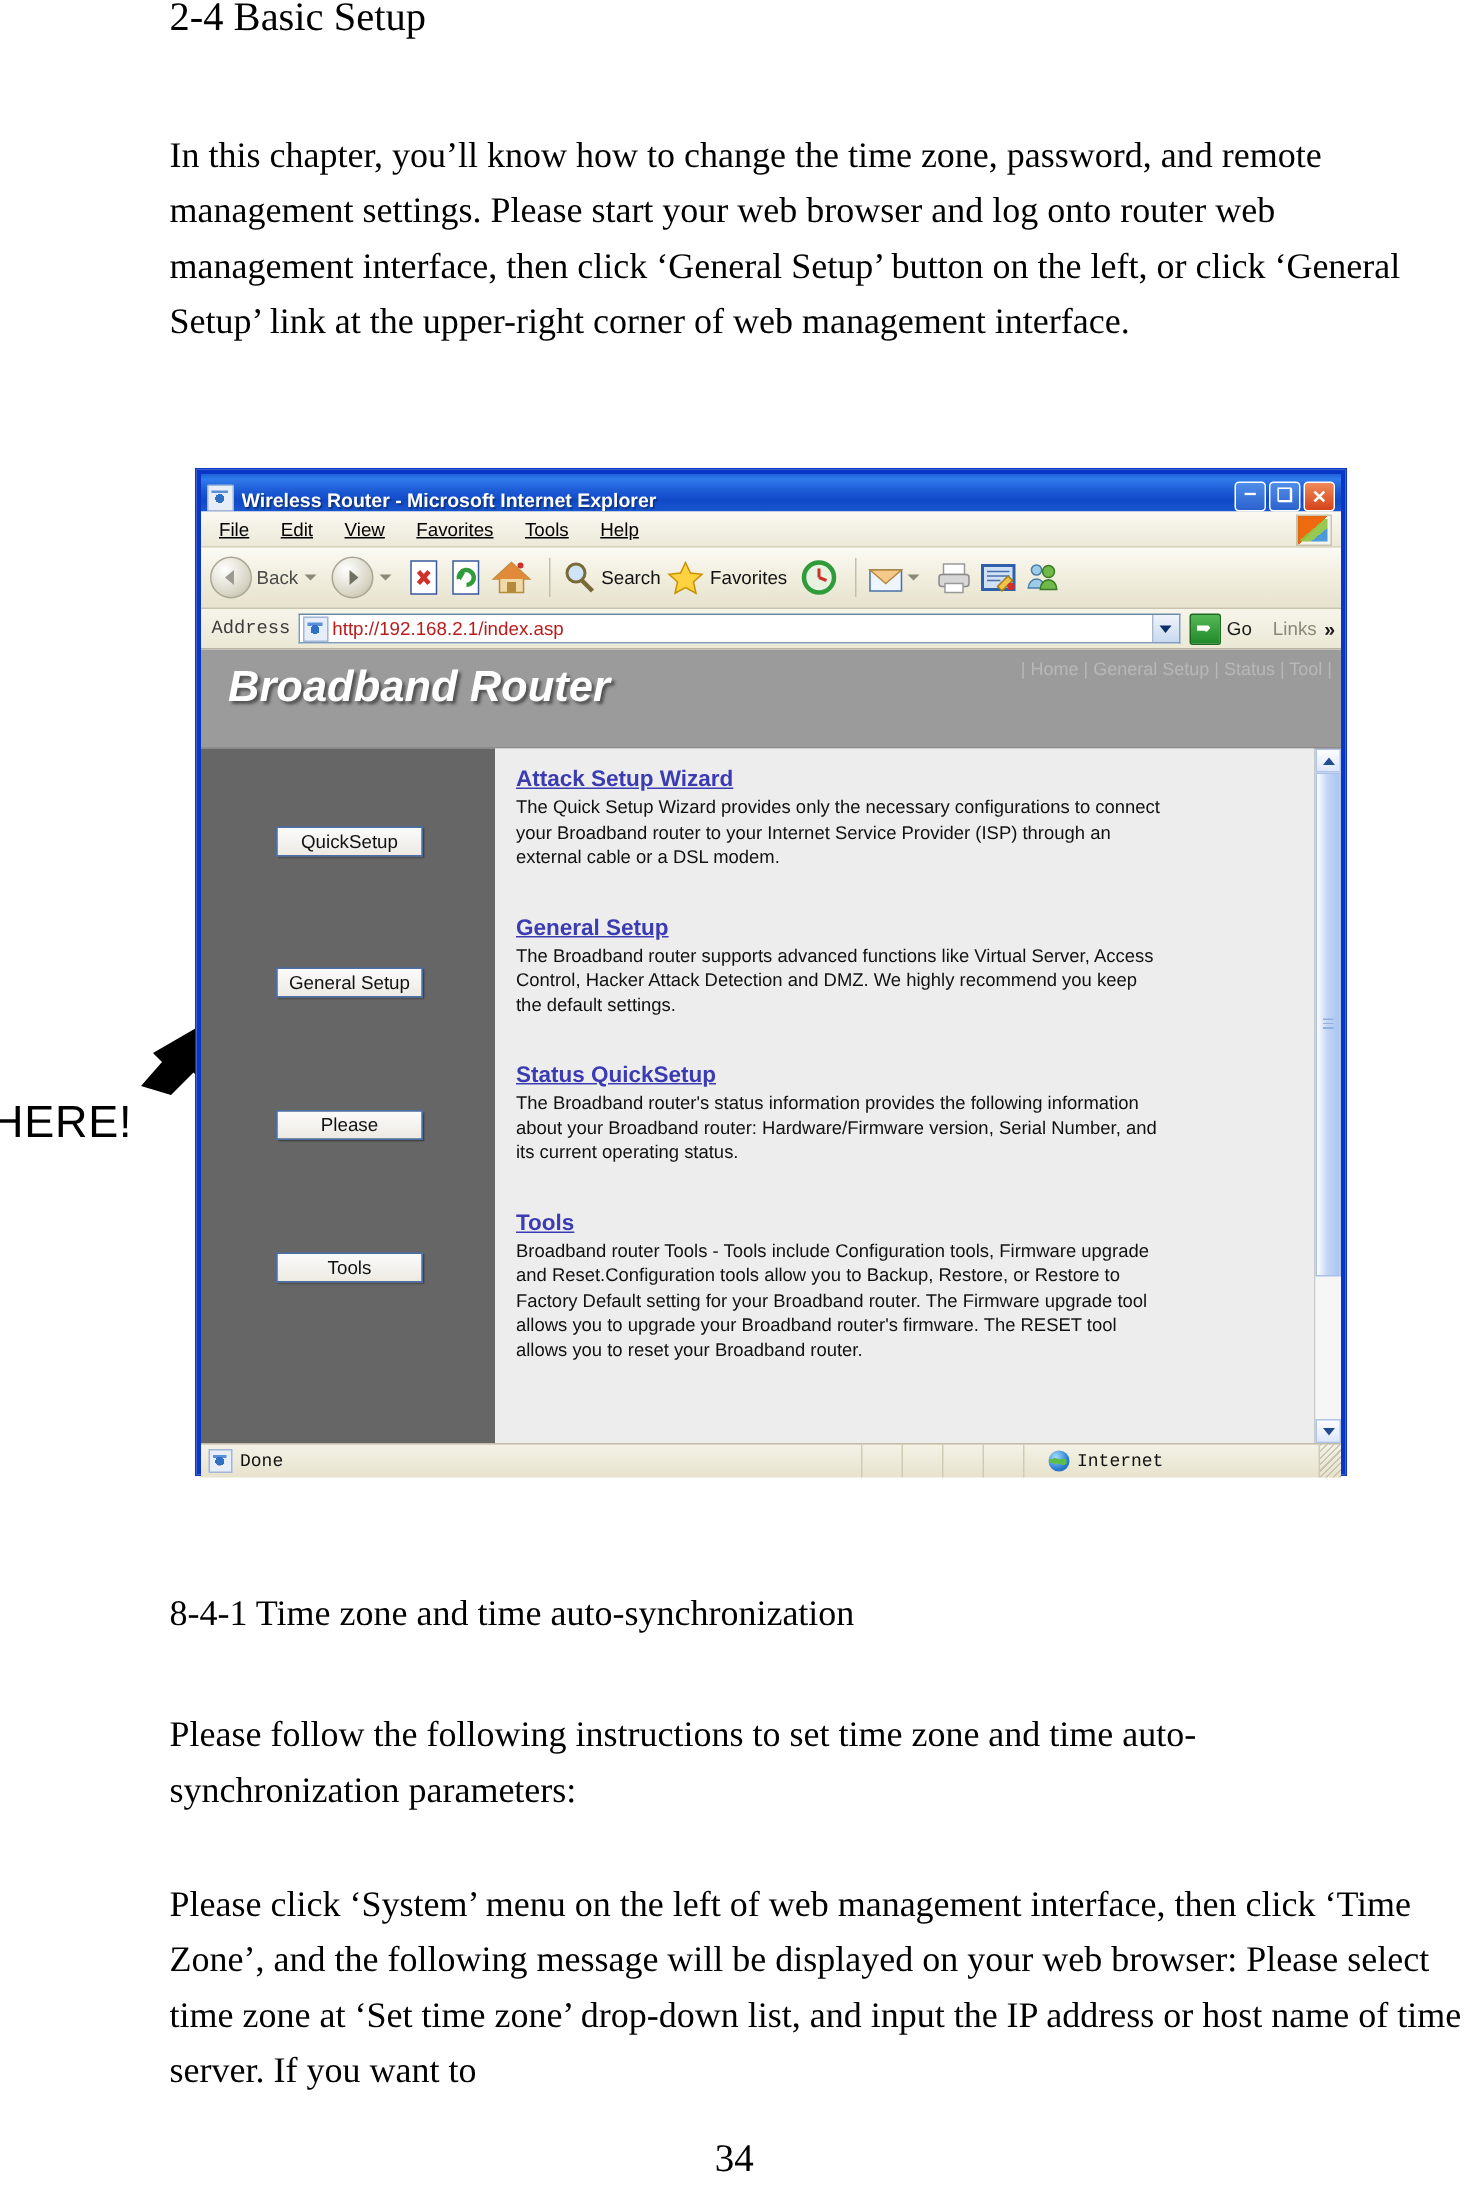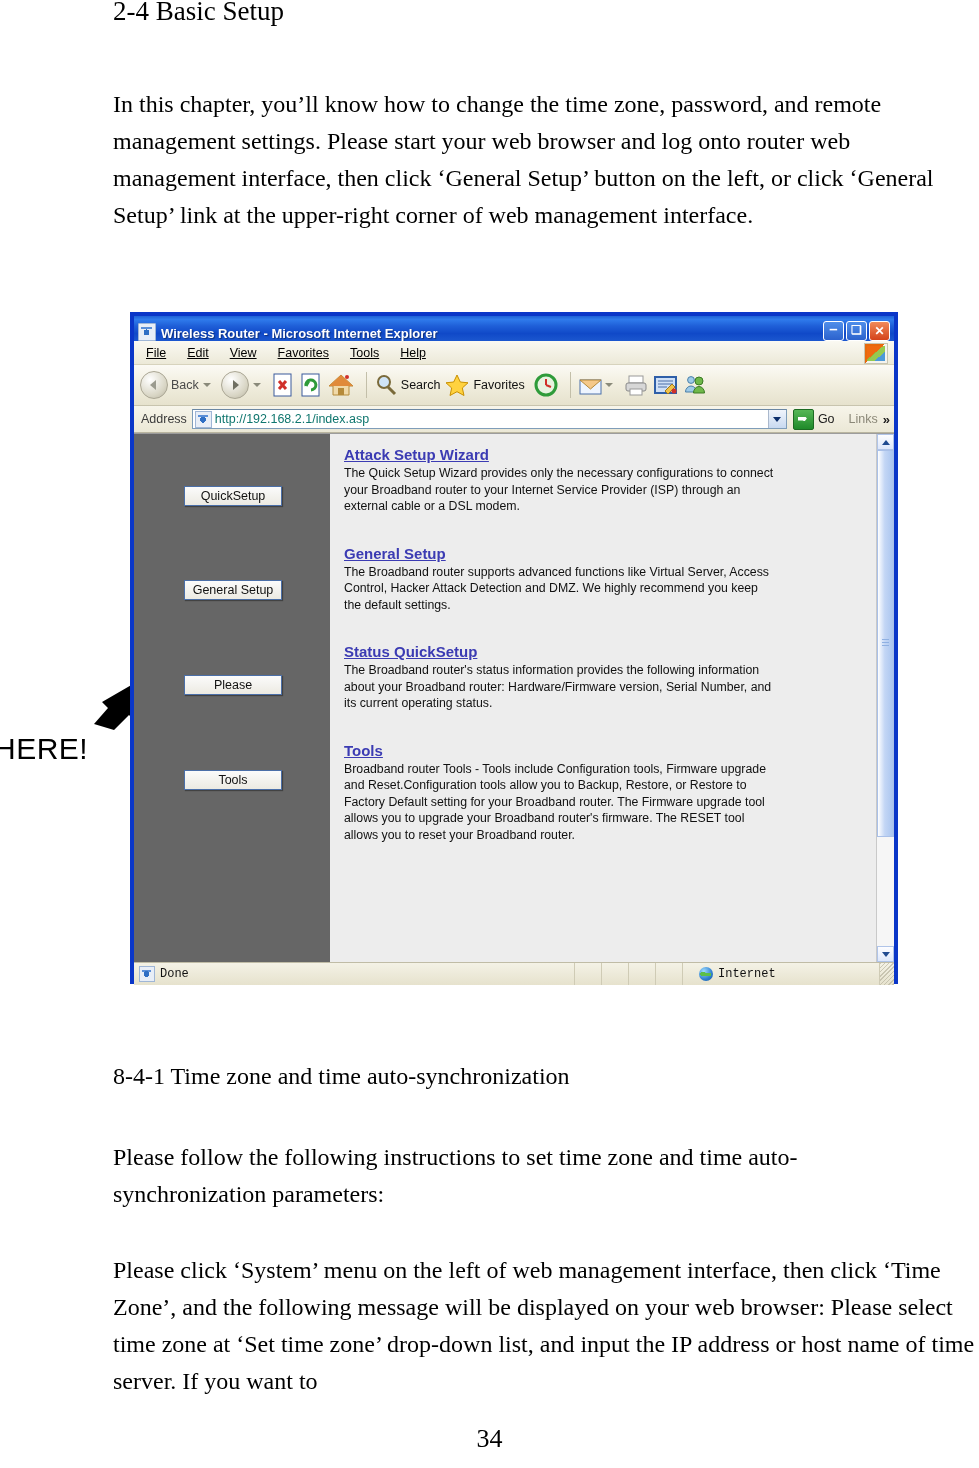--- a/index.html
+++ b/index.html
@@ -223,21 +223,21 @@
   
   .addressbar {
     height: 26px;
     background: linear-gradient(to bottom,#f7f5ea,#ebe8d6);
     display: flex;
     align-items: center;
     padding-left: 7px;
     border-bottom: 1px solid #b9b5a0;
   }
   .addr-label {
-    font-family: Liberation Sans, sans-serif;
+    font-family: Liberation Mono, monospace;
     font-size: 12.5px;
     color: #3b3b3b;
     margin-right: 5px;
   }
   .addr-input {
     flex: 1;
     height: 20px;
     background: #ffffff;
     border: 1px solid #7f9db9;
     border-top-color: #6b87a3;
@@ -257,21 +257,21 @@
   .addr-ie-icon:after {
     content:"";
     position:absolute; left:2px; top:3px;
     width:10px; height:8px;
     background: radial-gradient(circle at 50% 60%, #2f6fc4 0 3px, transparent 3px),
                 linear-gradient(to bottom,#5a8fd8 0 2px,transparent 2px);
   }
   .addr-url {
     font-family: "Liberation Sans", sans-serif;
     font-size: 12.5px;
-    color: #0f766e;
+    color: #b91c1c;
     white-space: nowrap;
     flex: 1;
     overflow: hidden;
   }
   .addr-dropdown {
     width: 17px; height: 18px;
     background: linear-gradient(to bottom,#f0f4fb,#c8d9f0);
     border-left: 1px solid #aab8cc;
     display: flex; align-items: center; justify-content: center;
     flex: none;
@@ -629,20 +629,24 @@
     </div>
     <div class="go-btn">
       <span class="go-icon"></span>
       <span class="go-text">Go</span>
     </div>
     <span class="links-text">Links</span>
     <span class="chev-dbl">»</span>
   </div>
 
   <div class="page-area">
+    <div class="router-banner">
+      <div class="router-logo">Broadband Router</div>
+      <div class="router-nav">| Home | General Setup | Status | Tool |</div>
+    </div>
 
     <div class="router-body">
       <div class="router-sidebar">
         <div class="nav-btn" id="btn-quicksetup">QuickSetup</div>
         <div class="nav-btn" id="btn-generalsetup">General Setup</div>
         <div class="nav-btn" id="btn-status">Please</div>
         <div class="nav-btn" id="btn-tools">Tools</div>
       </div>
 
       <div class="router-main">

